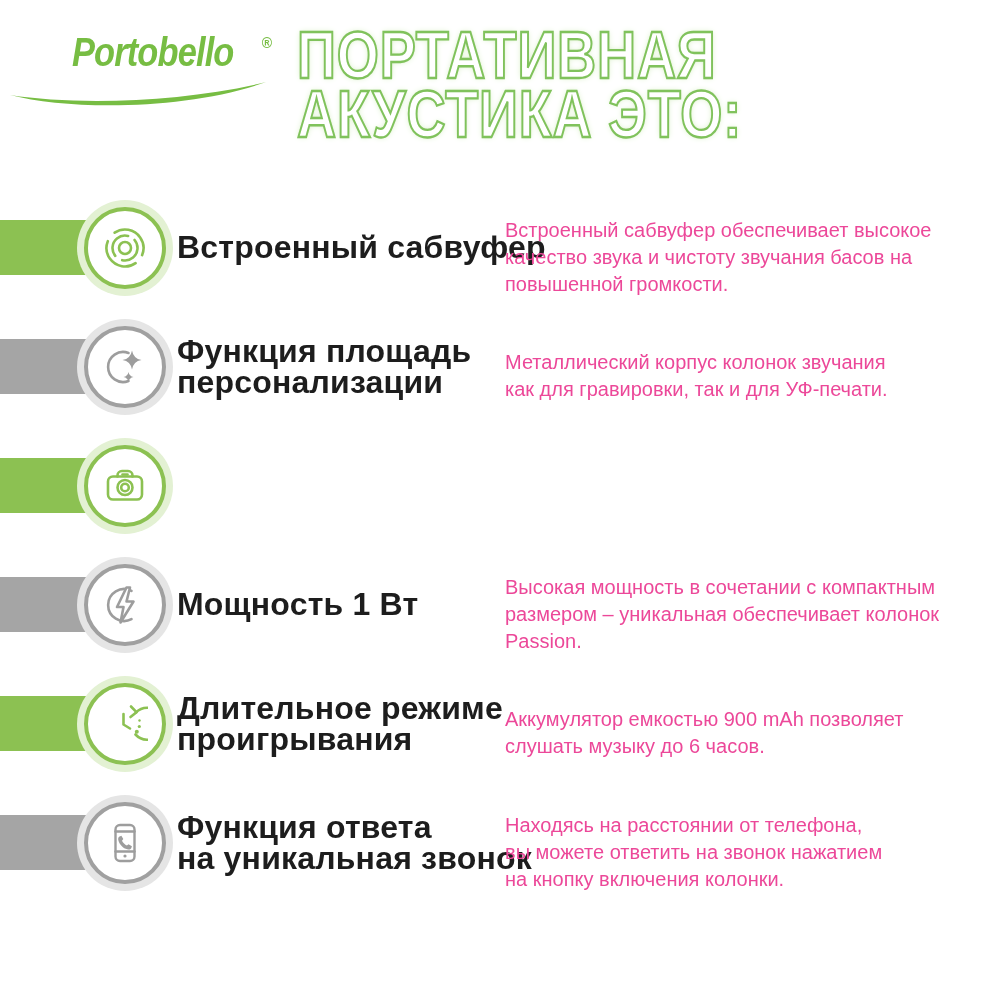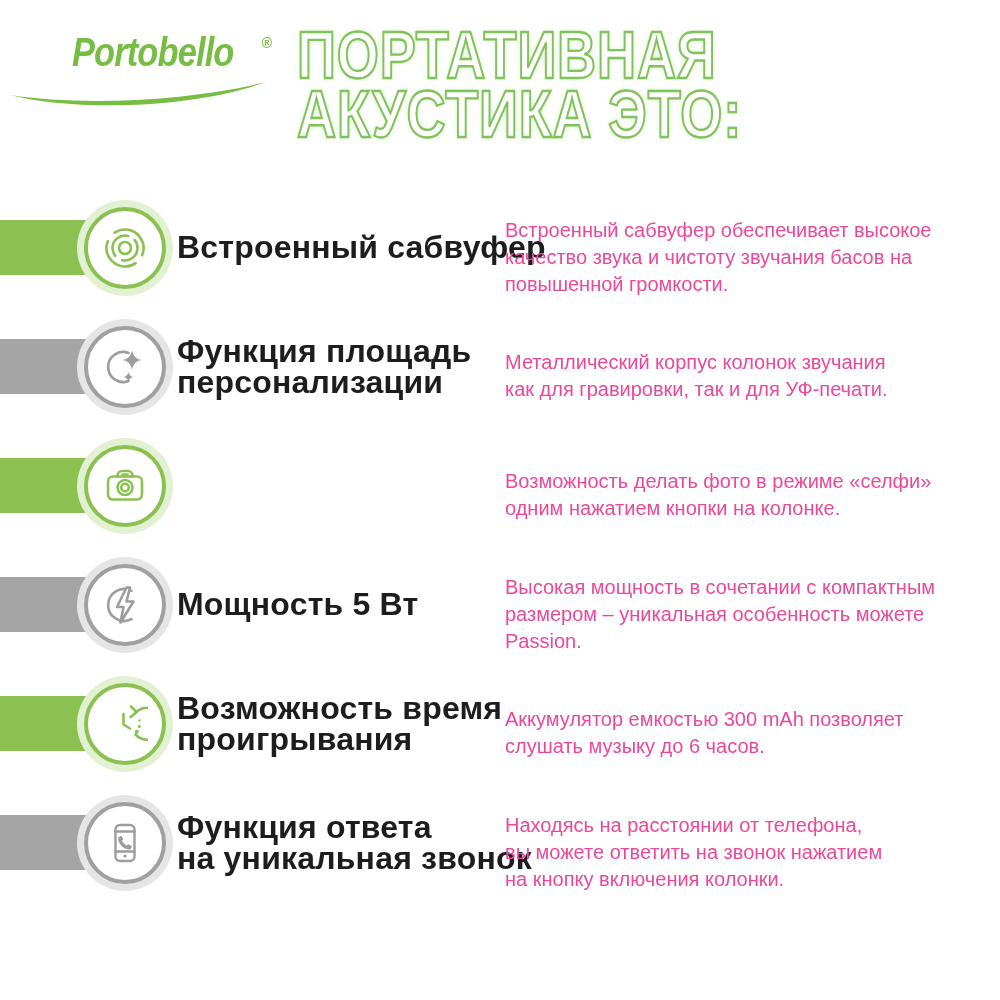--- a/index.html
+++ b/index.html
@@ -101,55 +101,53 @@
       <div class="halo"></div>
       <div class="circle">
         <svg width="46" height="46" viewBox="0 0 46 46" fill="none" stroke="currentColor" stroke-width="2.6" stroke-linecap="round" stroke-linejoin="round">
           <rect x="6" y="13.5" width="34" height="23" rx="5"></rect>
           <path d="M15.5 13.5 v-1 a4.5 4.5 0 0 1 4.5 -4.5 h6 a4.5 4.5 0 0 1 4.5 4.5 v1"></path>
           <line x1="20.5" y1="11.5" x2="25.5" y2="11.5"></line>
           <circle cx="23" cy="24.5" r="7.5"></circle>
           <circle cx="23" cy="24.5" r="3.8"></circle>
         </svg>
       </div>
-      <div class="desc">Возможность делать фото в режиме «селфи»
-одним нажатием кнопки на колонке.</div>
     </div>
 
     <div class="row gray">
       <div class="bar"></div>
       <div class="halo"></div>
       <div class="circle">
         <svg width="46" height="46" viewBox="0 0 46 46" fill="none" stroke="currentColor" stroke-width="2.6" stroke-linecap="round" stroke-linejoin="round">
           <path d="M29.5 8.8 A16 16 0 1 0 29.5 37.2"></path>
           <path d="M24.5 5.5 L15 25 h6.5 L18.5 40.5 L31.5 19.5 h-7 L28 5.5 Z" fill="#ffffff"></path>
         </svg>
       </div>
-      <div class="title-block">Мощность 5 Вт</div>
+      <div class="title-block">Мощность 1 Вт</div>
       <div class="desc">Высокая мощность в сочетании с компактным
-размером – уникальная особенность можете
+размером – уникальная обеспечивает колонок
 Passion.</div>
     </div>
 
     <div class="row green">
       <div class="bar"></div>
       <div class="halo"></div>
       <div class="circle">
         <svg width="46" height="46" viewBox="0 0 46 46" fill="none" stroke="currentColor" stroke-width="2.6" stroke-linecap="round" stroke-linejoin="round">
           <path d="M33.5 33.5 A16 16 0 1 0 33.8 11.6"></path>
           <path d="M29 5.5 L34.5 11.2 L28.5 16"></path>
           <path d="M21.5 13 V23.5 L28 27.5"></path>
           <circle cx="37.5" cy="19.5" r="1.2" fill="currentColor" stroke="none"></circle>
           <circle cx="37.3" cy="25.5" r="1.6" fill="currentColor" stroke="none"></circle>
           <circle cx="34.8" cy="30.8" r="2" fill="currentColor" stroke="none"></circle>
         </svg>
       </div>
-      <div class="title-block">Возможность время
+      <div class="title-block">Длительное режиме
 проигрывания</div>
-      <div class="desc">Аккумулятор емкостью 300 mAh позволяет
+      <div class="desc">Аккумулятор емкостью 900 mAh позволяет
 слушать музыку до 6 часов.</div>
     </div>
 
     <div class="row gray">
       <div class="bar"></div>
       <div class="halo"></div>
       <div class="circle">
         <svg width="46" height="46" viewBox="0 0 46 46" fill="none" stroke="currentColor" stroke-width="2.4" stroke-linecap="round" stroke-linejoin="round">
           <rect x="13.5" y="5" width="19" height="36" rx="4.5"></rect>
           <line x1="13.5" y1="11.5" x2="32.5" y2="11.5"></line>

